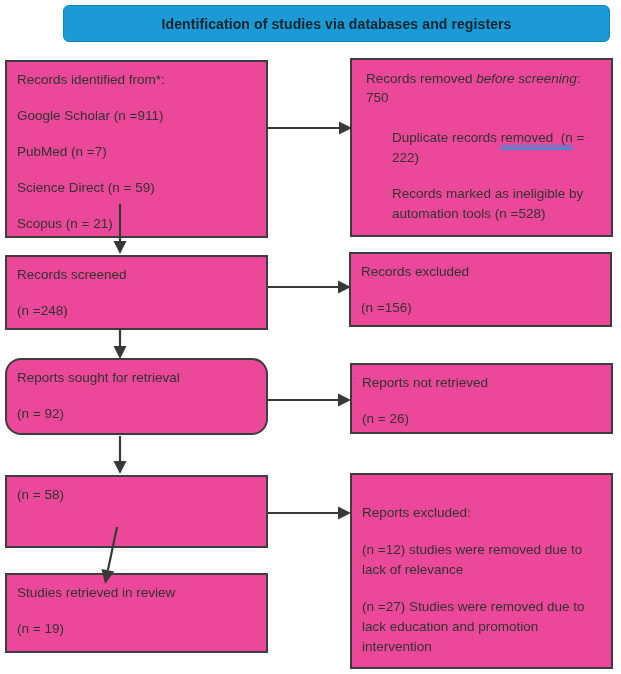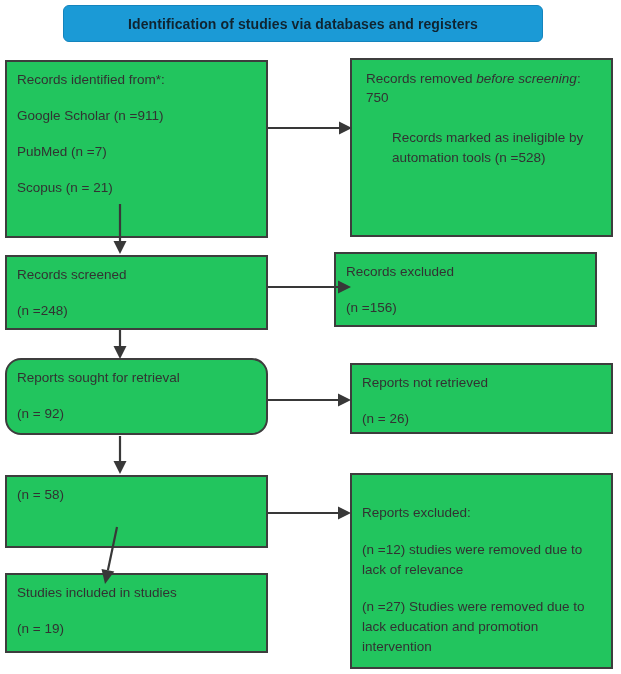--- a/index.html
+++ b/index.html
@@ -11,46 +11,46 @@
     --arrow:#383838;
     --grammar-underline:#4c86d9;
     --page-bg:#ffffff;
   }
   html,body{margin:0;padding:0;background:#fff;}
   #page{
     position:relative;width:621px;height:674px;background:var(--page-bg);
     font-family:"Liberation Sans",sans-serif;color:var(--box-text);overflow:hidden;
   }
   .header-bar{
-    position:absolute;left:63px;top:5px;width:480px;height:37px;
+    position:absolute;left:63px;top:5px;width:547px;height:37px;
     background:var(--header-bg);border:1px solid var(--header-border);
     border-radius:6px;display:flex;align-items:center;justify-content:center;
     box-sizing:border-box;
   }
   .header-bar .title{
     font-size:14px;font-weight:bold;color:var(--header-text);letter-spacing:.1px;
   }
   .box{
-    position:absolute;background:#22c55e;border:2px solid var(--box-border);
+    position:absolute;background:#ec4899;border:2px solid var(--box-border);
     box-sizing:border-box;font-size:13.5px;line-height:17px;padding:9px 10px;
   }
   .box p{margin:0 0 19px;}
   .box p:last-child{margin-bottom:0;}
   
   .b-identified{left:5px;top:60px;width:263px;height:178px;}
   .b-identified p{margin:0 0 19px;}
   .b-screened{left:5px;top:255px;width:263px;height:75px;}
   .b-sought{left:5px;top:358px;width:263px;height:77px;border-radius:16px;}
   .b-assessed{left:5px;top:475px;width:263px;height:73px;}
   .b-included{left:5px;top:573px;width:263px;height:80px;}
   
   .b-removed{left:350px;top:58px;width:263px;height:179px;padding-left:14px;}
   .b-removed .head{line-height:19px;margin:0 0 21px;}
   .b-removed .sub{padding-left:26px;line-height:19.5px;margin:0 0 17px;}
-  .b-rec-excluded{left:334px;top:252px;width:263px;height:75px;}
+  .b-rec-excluded{left:349px;top:252px;width:263px;height:75px;}
   .b-not-retrieved{left:350px;top:363px;width:263px;height:71px;}
   .b-rep-excluded{left:350px;top:473px;width:263px;height:196px;padding-top:28px;}
   .b-rep-excluded p{line-height:20px;margin:0 0 17px;}
   .italic{font-style:italic;}
   .grammar{
     text-decoration-line:underline;
     text-decoration-style:double;
     text-decoration-color:var(--grammar-underline);
     text-decoration-thickness:1.5px;
     text-underline-offset:3px;
@@ -67,44 +67,46 @@
 <div id="page">
 
   <div class="header-bar">
     <span class="title">Identification of studies via databases and registers</span>
   </div>
 
   <div class="box b-identified">
     <p>Records identified from*:</p>
     <p>Google Scholar (n =911)</p>
     <p>PubMed (n =7)</p>
+    <p>Science Direct (n = 59)</p>
     <p>Scopus (n = 21)</p>
   </div>
 
   <div class="box b-screened">
     <p>Records screened</p>
     <p>(n =248)</p>
   </div>
 
   <div class="box b-sought">
     <p>Reports sought for retrieval</p>
     <p>(n = 92)</p>
   </div>
 
   <div class="box b-assessed">
     <p>(n = 58)</p>
   </div>
 
   <div class="box b-included">
-    <p>Studies included in studies</p>
+    <p>Studies retrieved in review</p>
     <p>(n = 19)</p>
   </div>
 
   <div class="box b-removed">
     <p class="head"><span>Records removed </span><span class="italic">before screening</span><span>: 750</span></p>
+    <p class="sub"><span>Duplicate records </span><span class="grammar">removed  (n</span><span class="keep-ws"> = 222)</span></p>
     <p class="sub">Records marked as ineligible by automation tools (n =528)</p>
   </div>
 
   <div class="box b-rec-excluded">
     <p>Records excluded</p>
     <p>(n =156)</p>
   </div>
 
   <div class="box b-not-retrieved">
     <p>Reports not retrieved</p>

